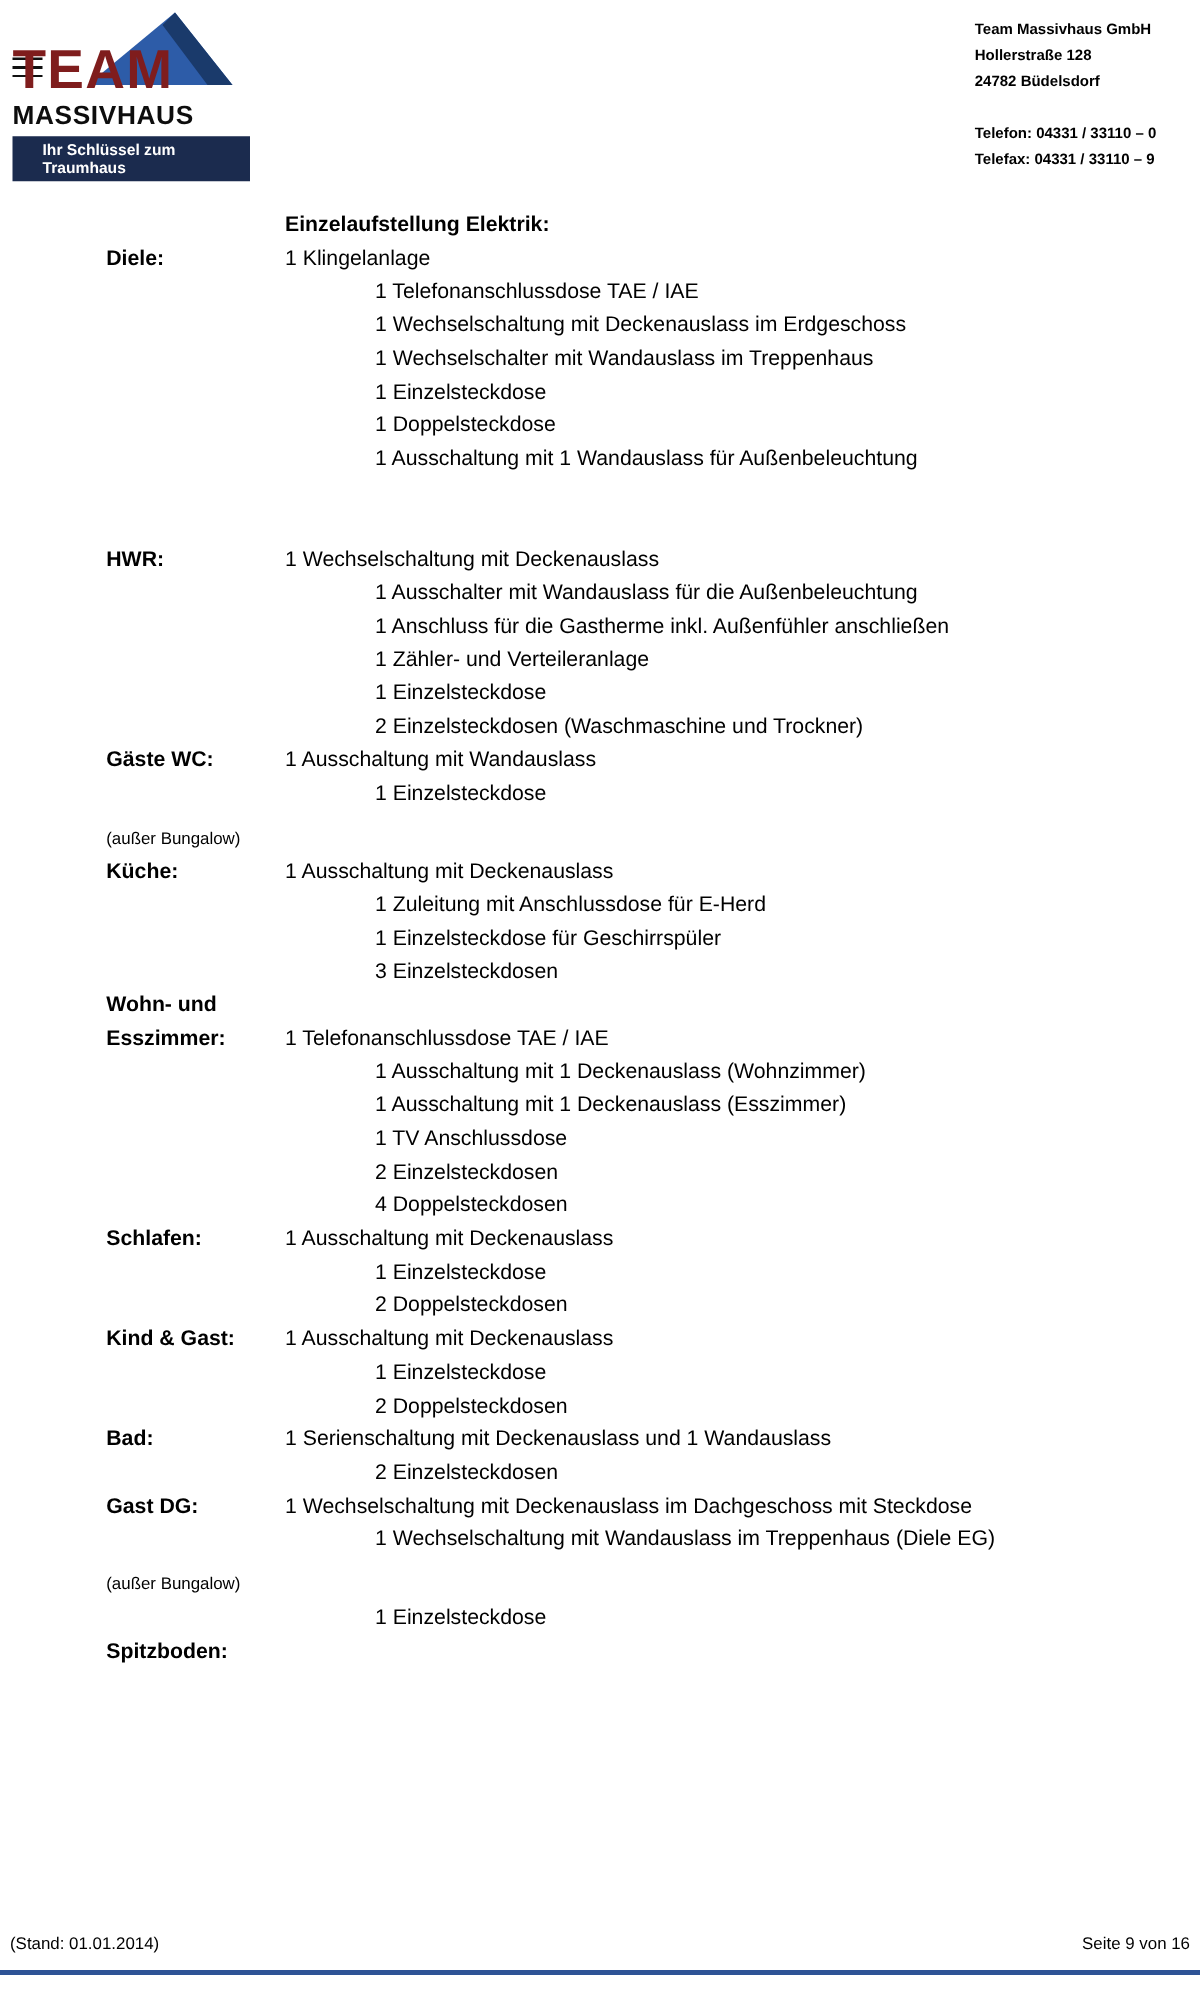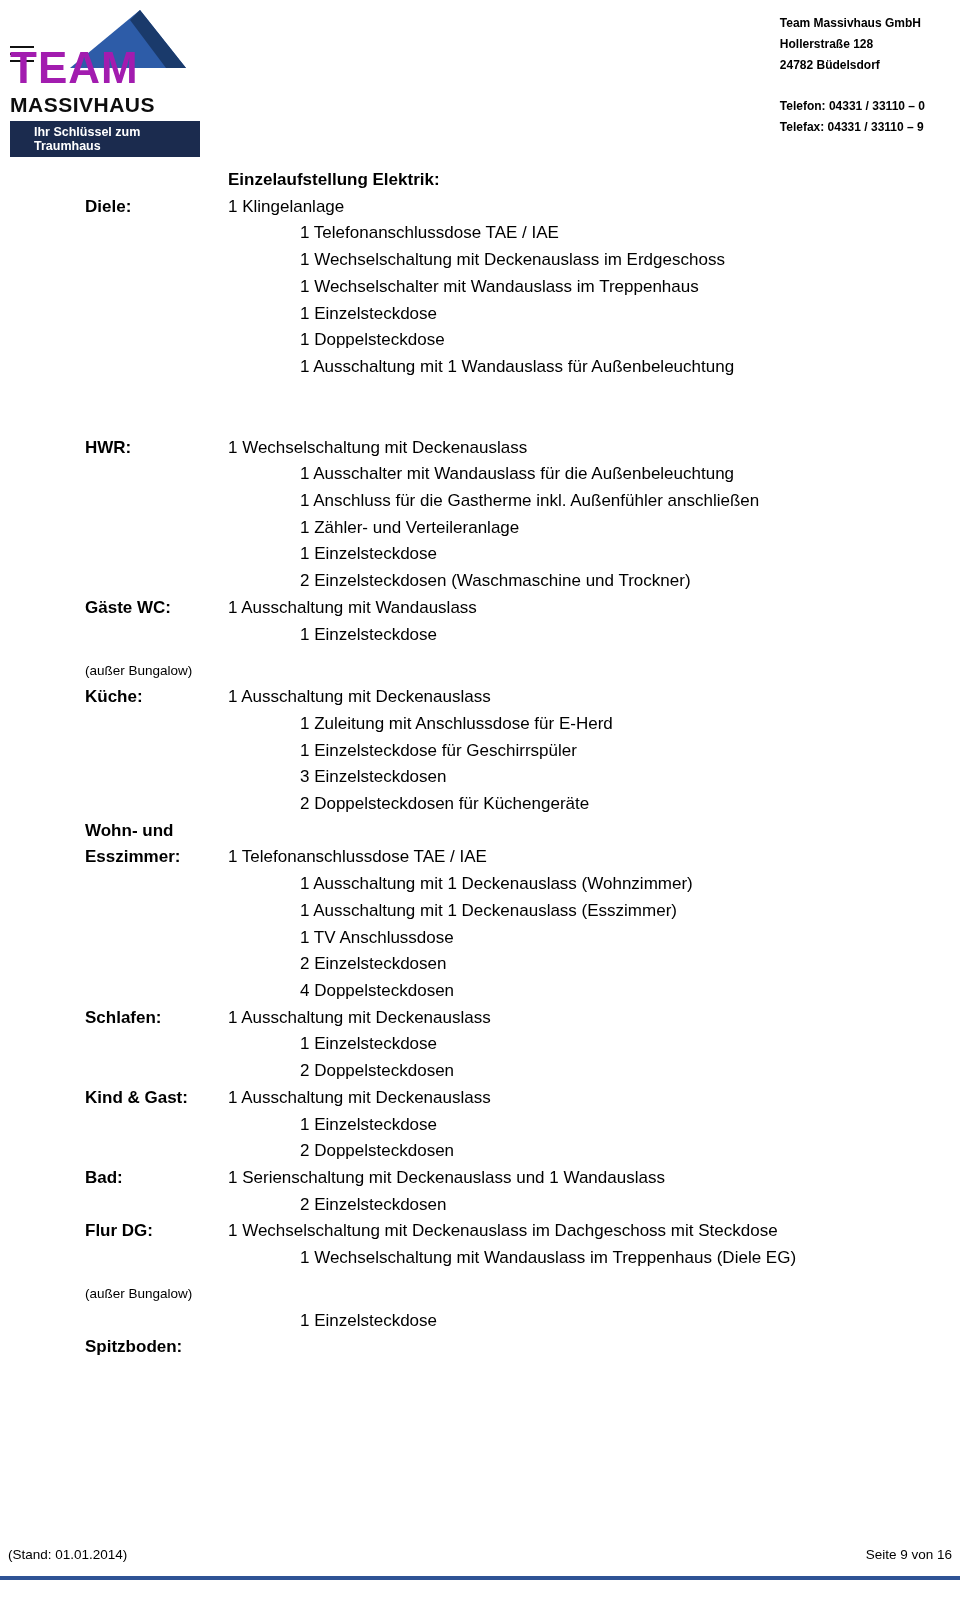--- a/index.html
+++ b/index.html
@@ -14,23 +14,23 @@
   }
 
   
   .logo { position: absolute; left: 10px; top: 6px; width: 190px; }
   .logo .roof { position: absolute; left: 56px; top: 2px; }
   .logo-lines {
     position: absolute; left: 0px; top: 40px; width: 24px; height: 20px;
     background: repeating-linear-gradient(to bottom, #111 0 2px, transparent 2px 7px);
   }
   .logo-team {
-    position: relative; margin-top: 40px;
+    position: relative; margin-top: 28px;
     font-size: 44px; font-weight: 800; letter-spacing: 1px; line-height: 1;
-    color: #a21caf; z-index: 1;
+    color: #7f1d1d; z-index: 1;
   }
   .logo-sub {
     font-size: 21px; font-weight: 800; letter-spacing: 0.5px; margin-top: 3px;
     color: #0d0d0d;
   }
   .logo-banner {
     margin-top: 4px; display: inline-block;
     background: #1B2B4E; color: #ffffff;
     font-size: 12.5px; font-weight: 700; padding: 4px 24px;
   }
@@ -165,24 +165,20 @@
       </div>
       <div class="row">
         <div class="label"></div>
         <div class="text ind1">1 Einzelsteckdose für Geschirrspüler</div>
       </div>
       <div class="row">
         <div class="label"></div>
         <div class="text ind1">3 Einzelsteckdosen</div>
       </div>
       <div class="row">
-        <div class="label"></div>
-        <div class="text ind1">2 Doppelsteckdosen für Küchengeräte</div>
-      </div>
-      <div class="row">
         <div class="label">Wohn- und</div>
         <div class="text"></div>
       </div>
       <div class="row">
         <div class="label">Esszimmer:</div>
         <div class="text">1 Telefonanschlussdose TAE / IAE</div>
       </div>
       <div class="row">
         <div class="label"></div>
         <div class="text ind1">1 Ausschaltung mit 1 Deckenauslass (Wohnzimmer)</div>
@@ -229,21 +225,21 @@
       </div>
       <div class="row">
         <div class="label">Bad:</div>
         <div class="text">1 Serienschaltung mit Deckenauslass und 1 Wandauslass</div>
       </div>
       <div class="row">
         <div class="label"></div>
         <div class="text ind1">2 Einzelsteckdosen</div>
       </div>
       <div class="row">
-        <div class="label">Flur DG:</div>
+        <div class="label">Gast DG:</div>
         <div class="text">1 Wechselschaltung mit Deckenauslass im Dachgeschoss mit Steckdose</div>
       </div>
       <div class="row">
         <div class="label note">(außer Bungalow)</div>
         <div class="text ind1">1 Wechselschaltung mit Wandauslass im Treppenhaus (Diele EG)</div>
       </div>
       <div class="row">
         <div class="label"></div>
         <div class="text ind1">1 Einzelsteckdose</div>
       </div>

